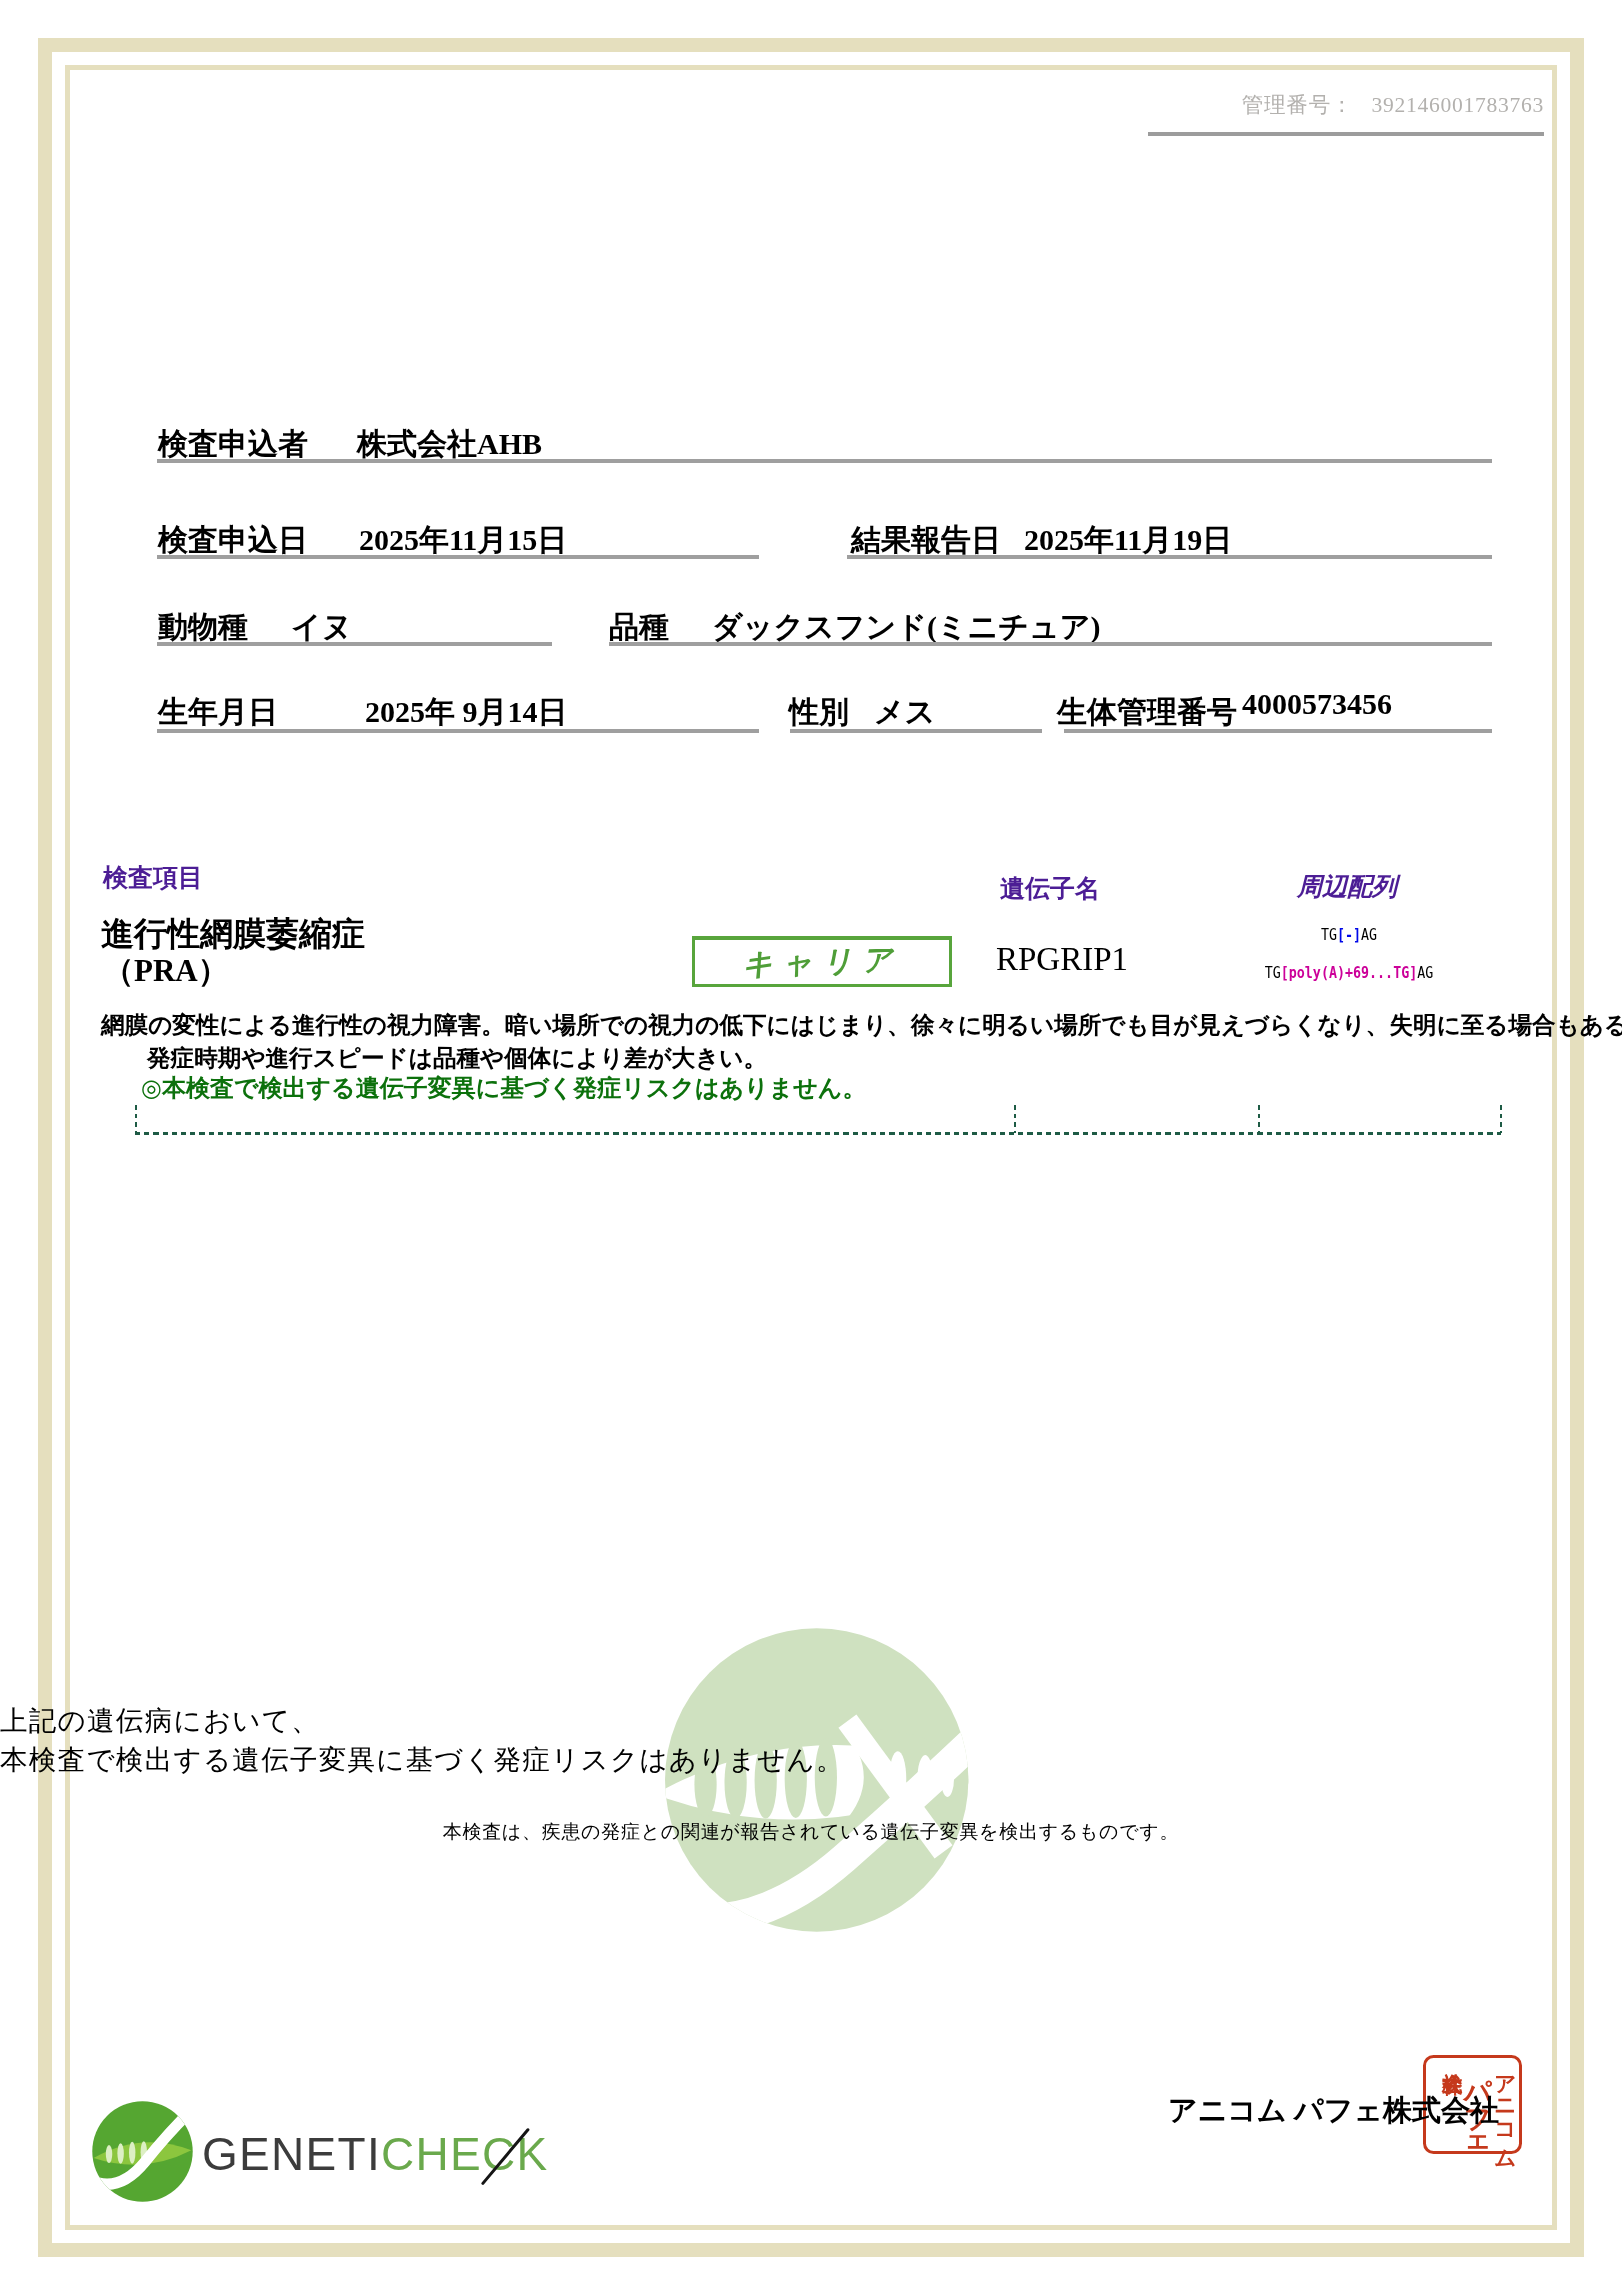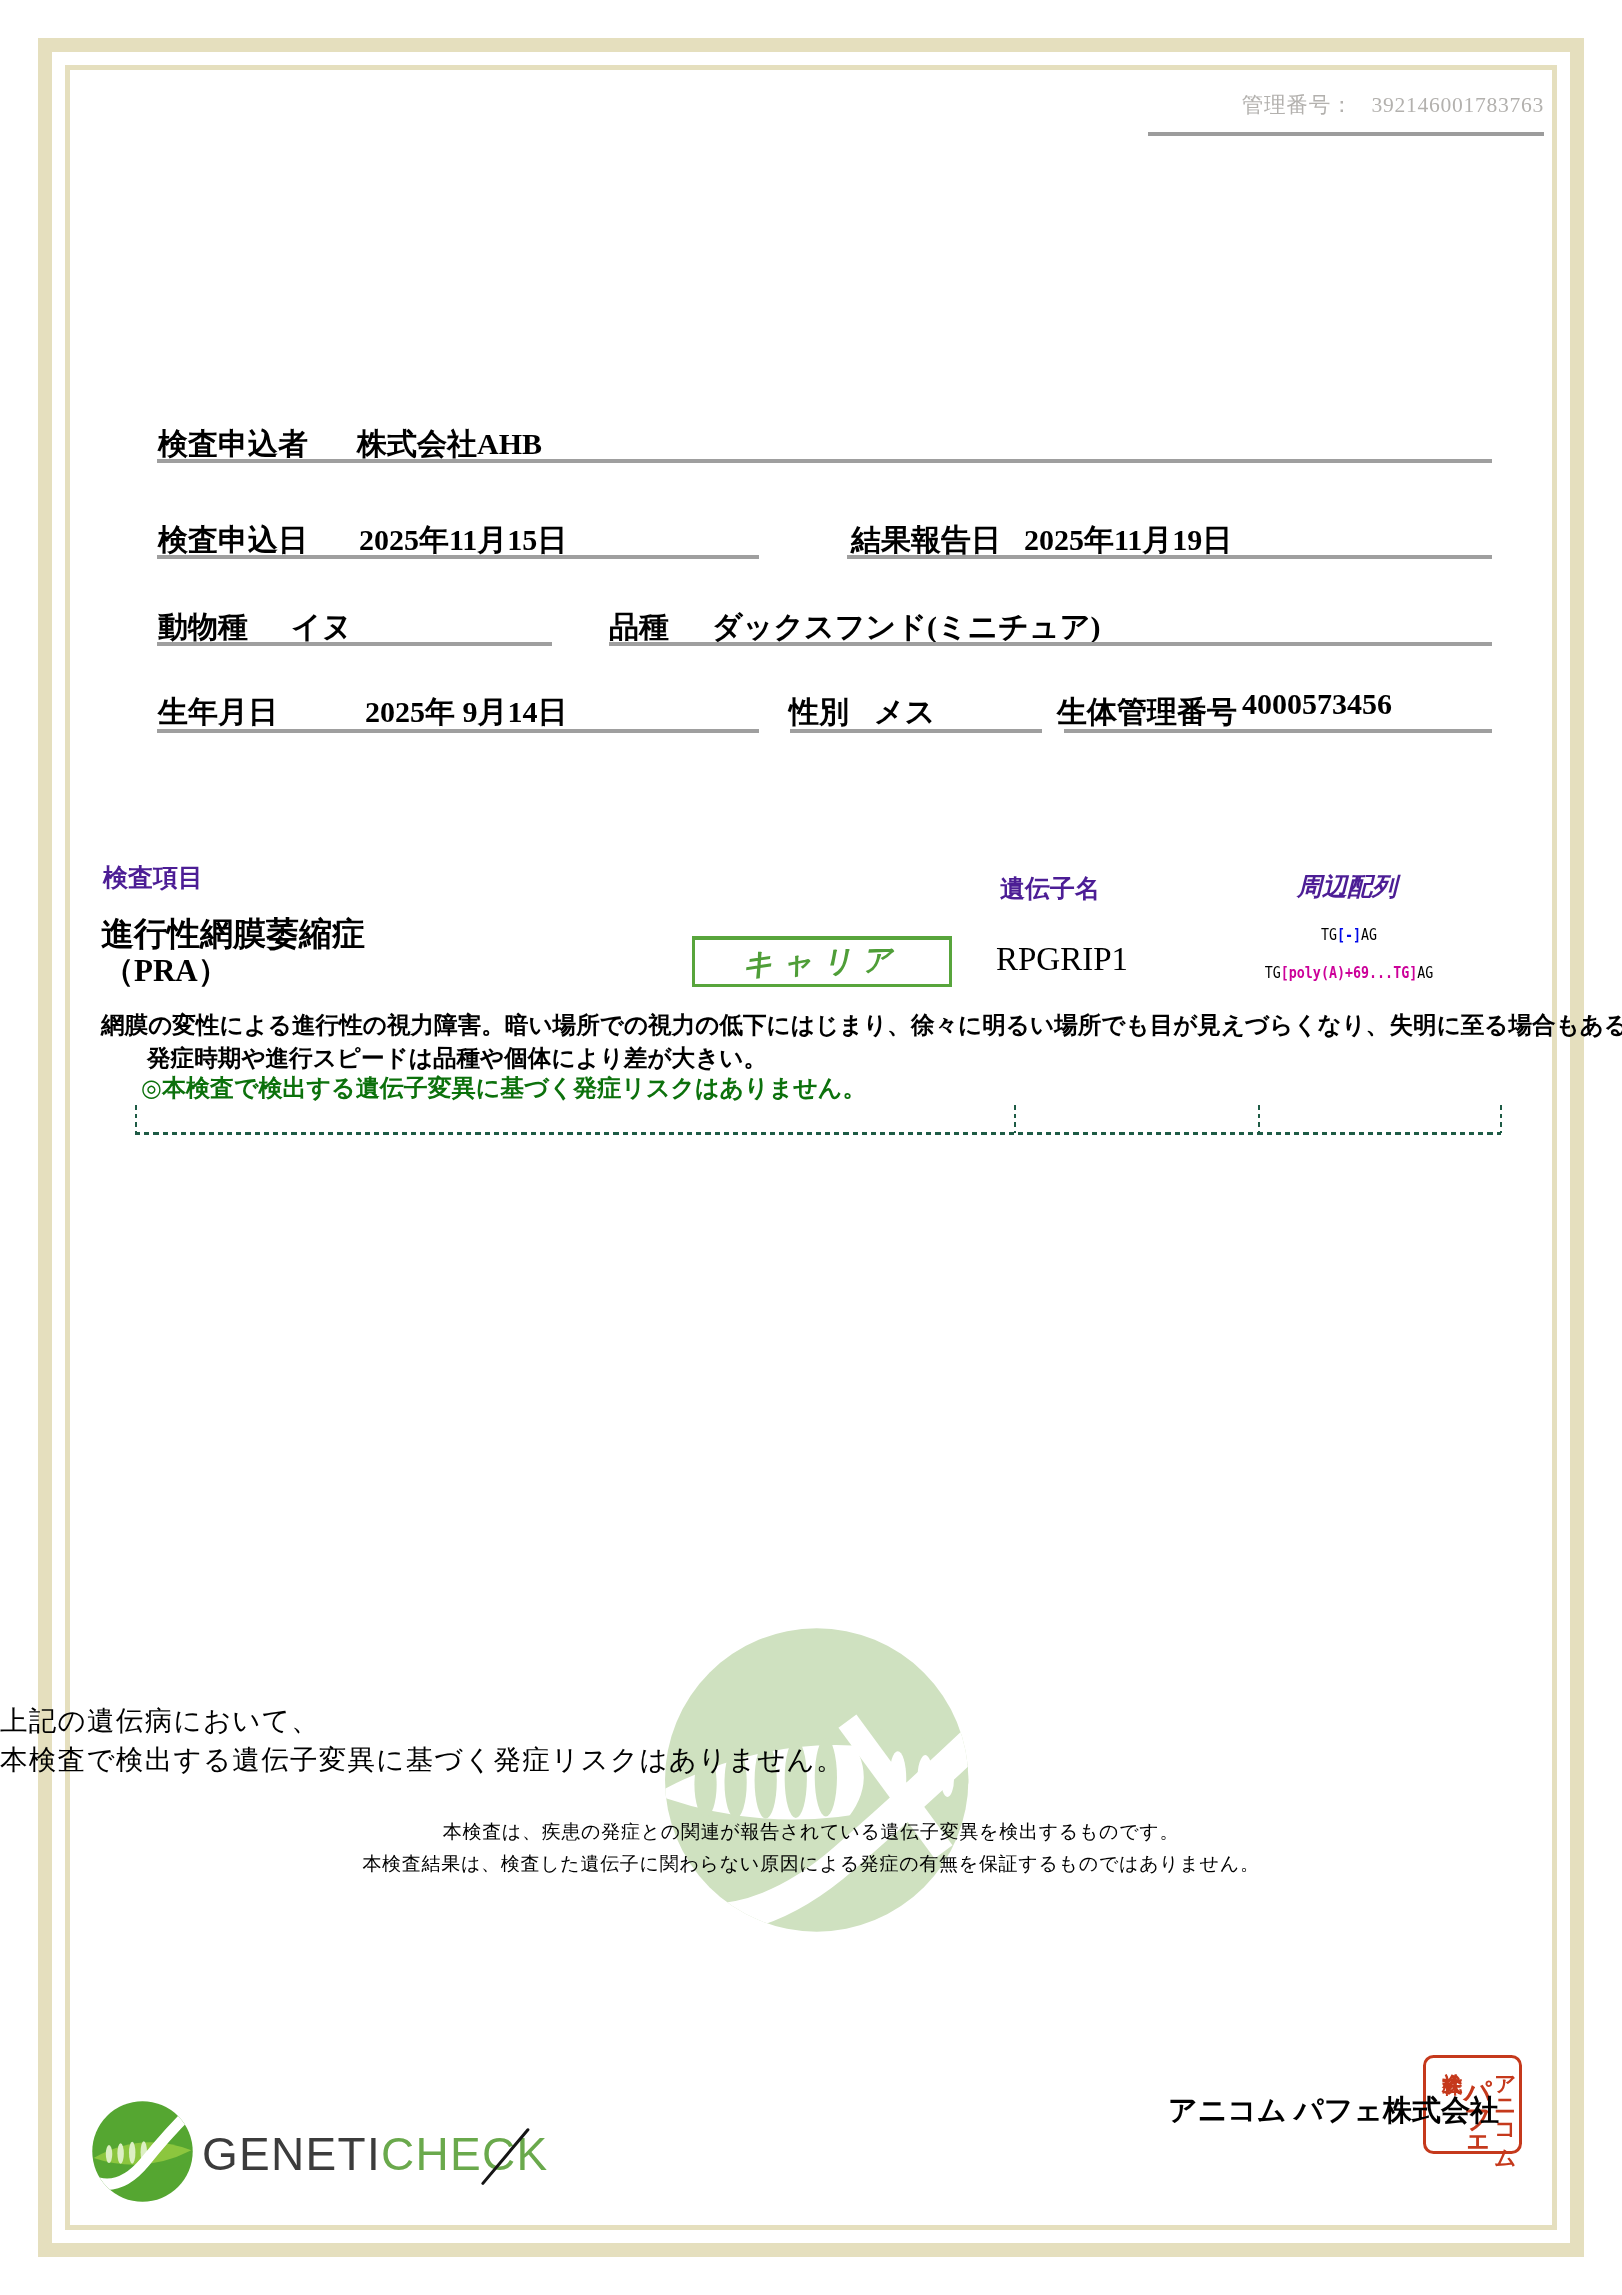--- a/index.html
+++ b/index.html
@@ -166,21 +166,20 @@
   <div class="abs dash-v" style="left:135px;"></div>
   <div class="abs dash-v" style="left:1014px;"></div>
   <div class="abs dash-v" style="left:1258px;"></div>
   <div class="abs dash-v" style="left:1500px;"></div>
   <div class="abs dash-h"></div>
 
   <div class="abs summary" style="top:1703px;">上記の遺伝病において、</div>
   <div class="abs summary" style="top:1742px;">本検査で検出する遺伝子変異に基づく発症リスクはありません。</div>
 
   <div class="abs disclaimer" style="top:1819px;">本検査は、疾患の発症との関連が報告されている遺伝子変異を検出するものです。</div>
-  <div class="abs disclaimer" style="top:1851px;">本検査結果は、検査した遺伝子に関わらない原因による発症の有無を保証するものではありません。</div>
 
   <svg class="abs" style="left:91px; top:2100px;" width="103" height="103" viewBox="0 0 160 160">
     <defs>
         <clipPath id="lgclip">
           <circle cx="80" cy="80" r="78"></circle>
         </clipPath>
       </defs>
     <circle cx="80" cy="80" r="78" fill="#55a631"></circle>
     <g clip-path="url(#lgclip)">
       <path d="M 4 90 Q 78 48 156 78 Q 82 116 4 90 Z" fill="#8cc63e"></path>

